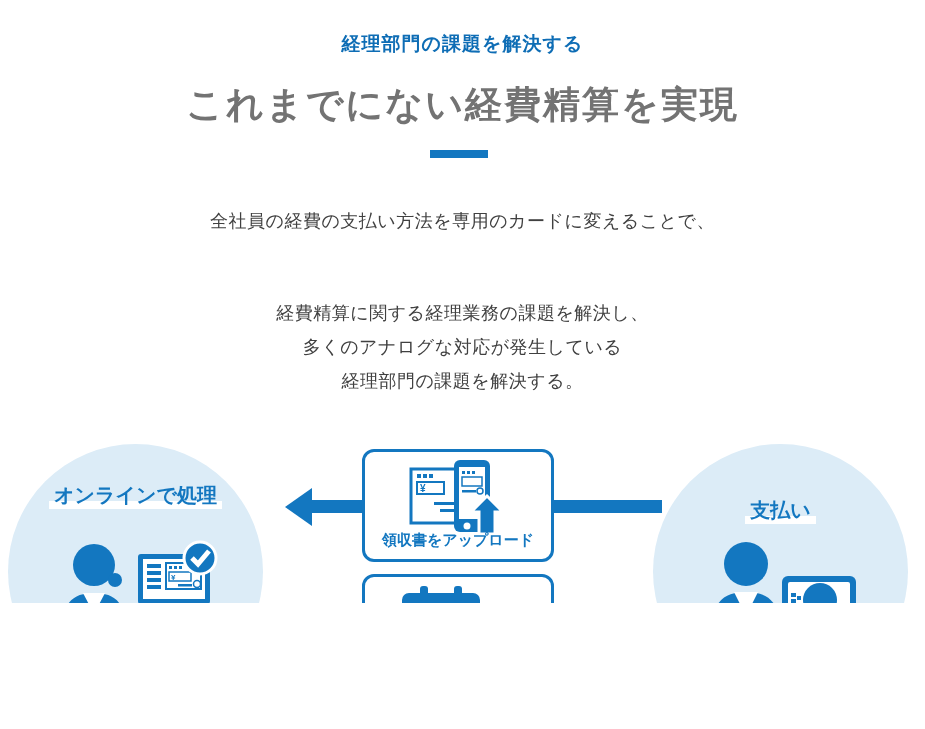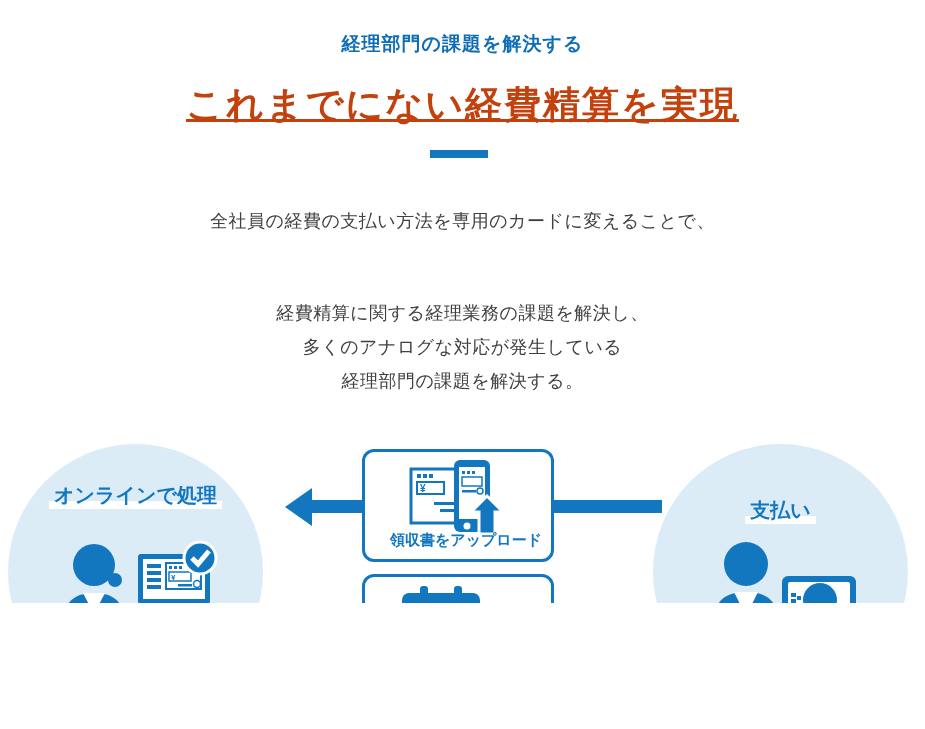--- a/index.html
+++ b/index.html
@@ -4,21 +4,21 @@
 <style>
   html,body { margin:0; padding:0; background:#fff; }
   .page {
     position:relative; width:925px; height:603px; background:#ffffff;
     font-family:"Liberation Sans","DejaVu Sans",sans-serif; overflow:hidden;
   }
   .abs-center { position:absolute; left:0; width:100%; text-align:center; }
 
   
   .subtitle { top:31px; font-size:19px; font-weight:700; color:#0e6db5; letter-spacing:1px; }
-  .main-title { top:80px; font-size:37px; font-weight:700; color:#c2410c; letter-spacing:2px;text-decoration:underline; }
+  .main-title { top:80px; font-size:37px; font-weight:700; color:#737373; letter-spacing:2px; }
   .divider { position:absolute; left:430px; top:150px; width:58px; height:8px; background:#1377c0; }
 
   
   .intro-par { position:absolute; left:0; width:100%; text-align:center;
     font-size:18px; font-weight:400; color:#404040; line-height:34px; letter-spacing:0.5px; }
   .intro-par.p1 { top:204px; }
   .intro-par.p2 { top:296px; }
 
   
   .circle { position:absolute; top:444px; width:255px; height:255px;
@@ -36,21 +36,21 @@
   .circle-icon { position:absolute; top:94px; left:50%; transform:translateX(-50%); }
   .circle-label { position:absolute; top:202px; left:0; width:100%; text-align:center;
     font-size:21px; font-weight:700; color:#737373; letter-spacing:1px;text-decoration:underline; }
 
   .step-box { position:absolute; left:362px; width:192px; height:113px;
     background:#ffffff; border:3px solid #1377c0; border-radius:12px; box-sizing:border-box; }
   .step-box.step1 { top:449px; }
   .step-box.step2 { top:574px; }
   .step-icon { position:absolute; top:6px; left:50%; transform:translateX(-50%); }
   .step-label { position:absolute; bottom:9px; left:0; width:100%; text-align:center;
-    font-size:15px; font-weight:700; color:#1377c0;padding-left:8px; }
+    font-size:15px; font-weight:700; color:#1377c0; }
 
   .arrow-shaft { position:absolute; height:13px; background:#1377c0; }
   .shaft-top-left     { left:311px; top:500px; width:52px; }
   .shaft-top-right    { left:553px; top:500px; width:109px; }
   .shaft-bottom-left  { left:287px; top:627px; width:76px; }
   .shaft-bottom-right { left:553px; top:627px; width:52px; }
   .arrow-head { position:absolute; width:0; height:0; }
   .head-left  { left:285px; top:488px;
     border-top:19px solid transparent; border-bottom:19px solid transparent;
     border-right:27px solid #1377c0; }

